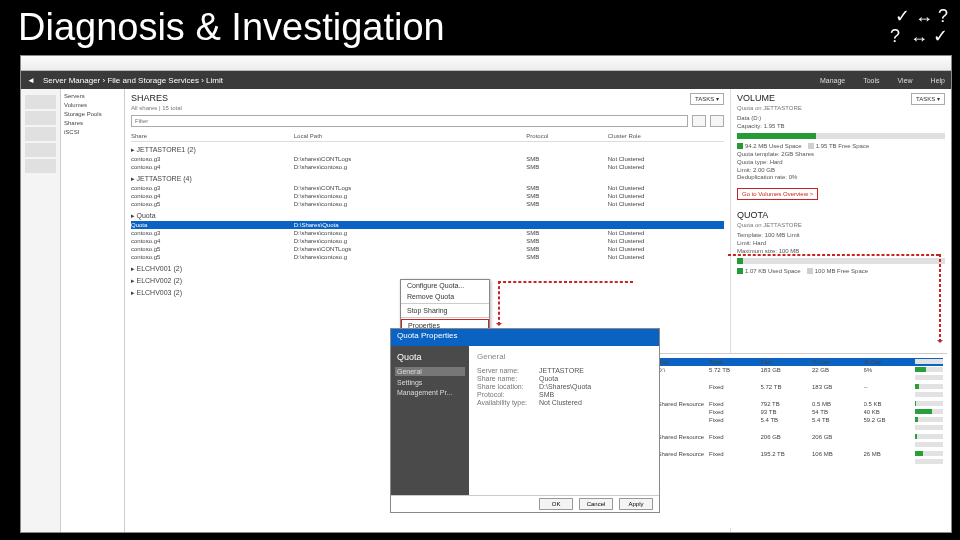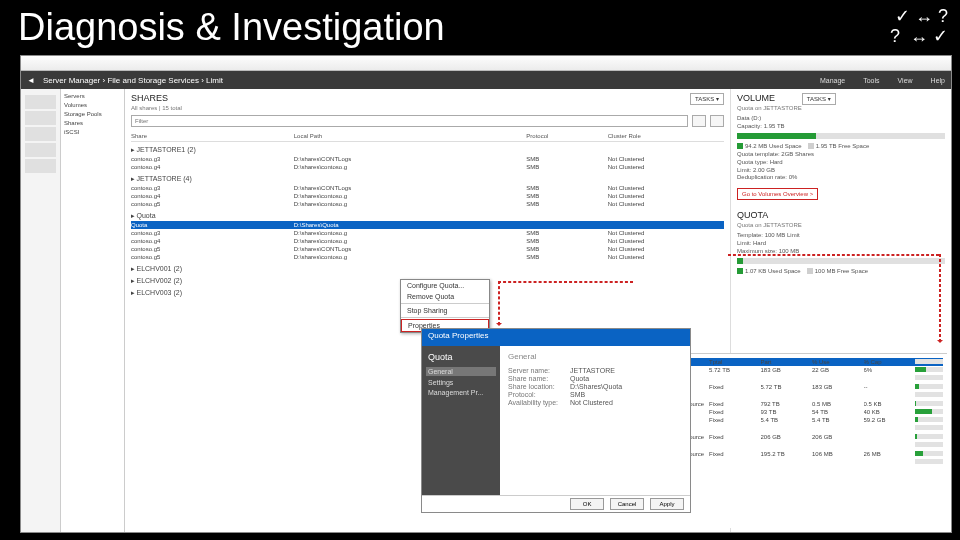--- a/index.html
+++ b/index.html
@@ -98,21 +98,21 @@
   .ctx .emph { border:1.5px solid #c22; }
   
   .disks { position:absolute; bottom:4px; right:4px; width:345px; height:175px;
            border-top:1px solid #ccc; background:#fff; padding:4px; }
   .disks .hd { background:#0a63c3; color:#fff; font-size:6px; padding:1px 2px; }
   .disks .dr { display:flex; font-size:6px; color:#444; padding:1px 0; gap:4px; }
   .disks .dr span { flex:1; white-space:nowrap; overflow:hidden; }
   .disks .dr .mini { width:28px; height:5px; background:#e2e2e2; flex:none; }
   .disks .dr .mini i { display:block; height:100%; background:#28a03a; }
   
-  .qp { left: 390px; top: 328px; width: 270px; height: 185px; z-index: 6; margin-left: 31px; }
+  .qp { left: 390px; top: 328px; width: 270px; height: 185px; z-index: 6; }
   .qp-title { height:17px; background:#0a63c3; color:#fff; font-size:8px; padding:2px 6px; }
   .qp-body { display:flex; height: calc(100% - 34px); }
   .qp-nav { width:78px; background:#4a4a4a; color:#fff; font-size:7px; padding:6px 6px; }
   .qp-nav .big { font-size:9px; margin-bottom:6px; }
   .qp-nav .item { color:#ddd; margin-bottom:3px; }
   .qp-nav .sel { background:#777; padding:1px 2px; margin:-1px -2px 3px; }
   .qp-main { flex:1; padding:6px 8px; font-size:7px; color:#555; }
   .qp-main h4 { font-size:8px; font-weight:400; color:#888; margin-bottom:6px; }
   .qp-main .kv2 { display:flex; margin-bottom:1px; }
   .qp-main .kv2 span:first-child { width:62px; color:#777; }
@@ -265,21 +265,21 @@
         <div>Configure Quota...</div>
         <div>Remove Quota</div>
         <div class="sep"></div>
         <div>Stop Sharing</div>
         <div class="sep"></div>
         <div class="emph">Properties</div>
       </div>
     </div>
 
     <div class="detail">
-      <div style="display:flex;">
+      <div style="display:flex;justify-content:space-between;">
         <div>
           <div class="sec-head">VOLUME</div>
           <div class="sec-sub">Quota on JETTASTORE</div>
         </div>
         <div style="font-size:6px;border:1px solid #aaa;height:12px;padding:0 4px;line-height:11px;">TASKS ▾</div>
       </div>
       <div class="kv">Data (D:)</div>
       <div class="kv">Capacity: 1.95 TB</div>
       <div class="bar">
           <i></i>

